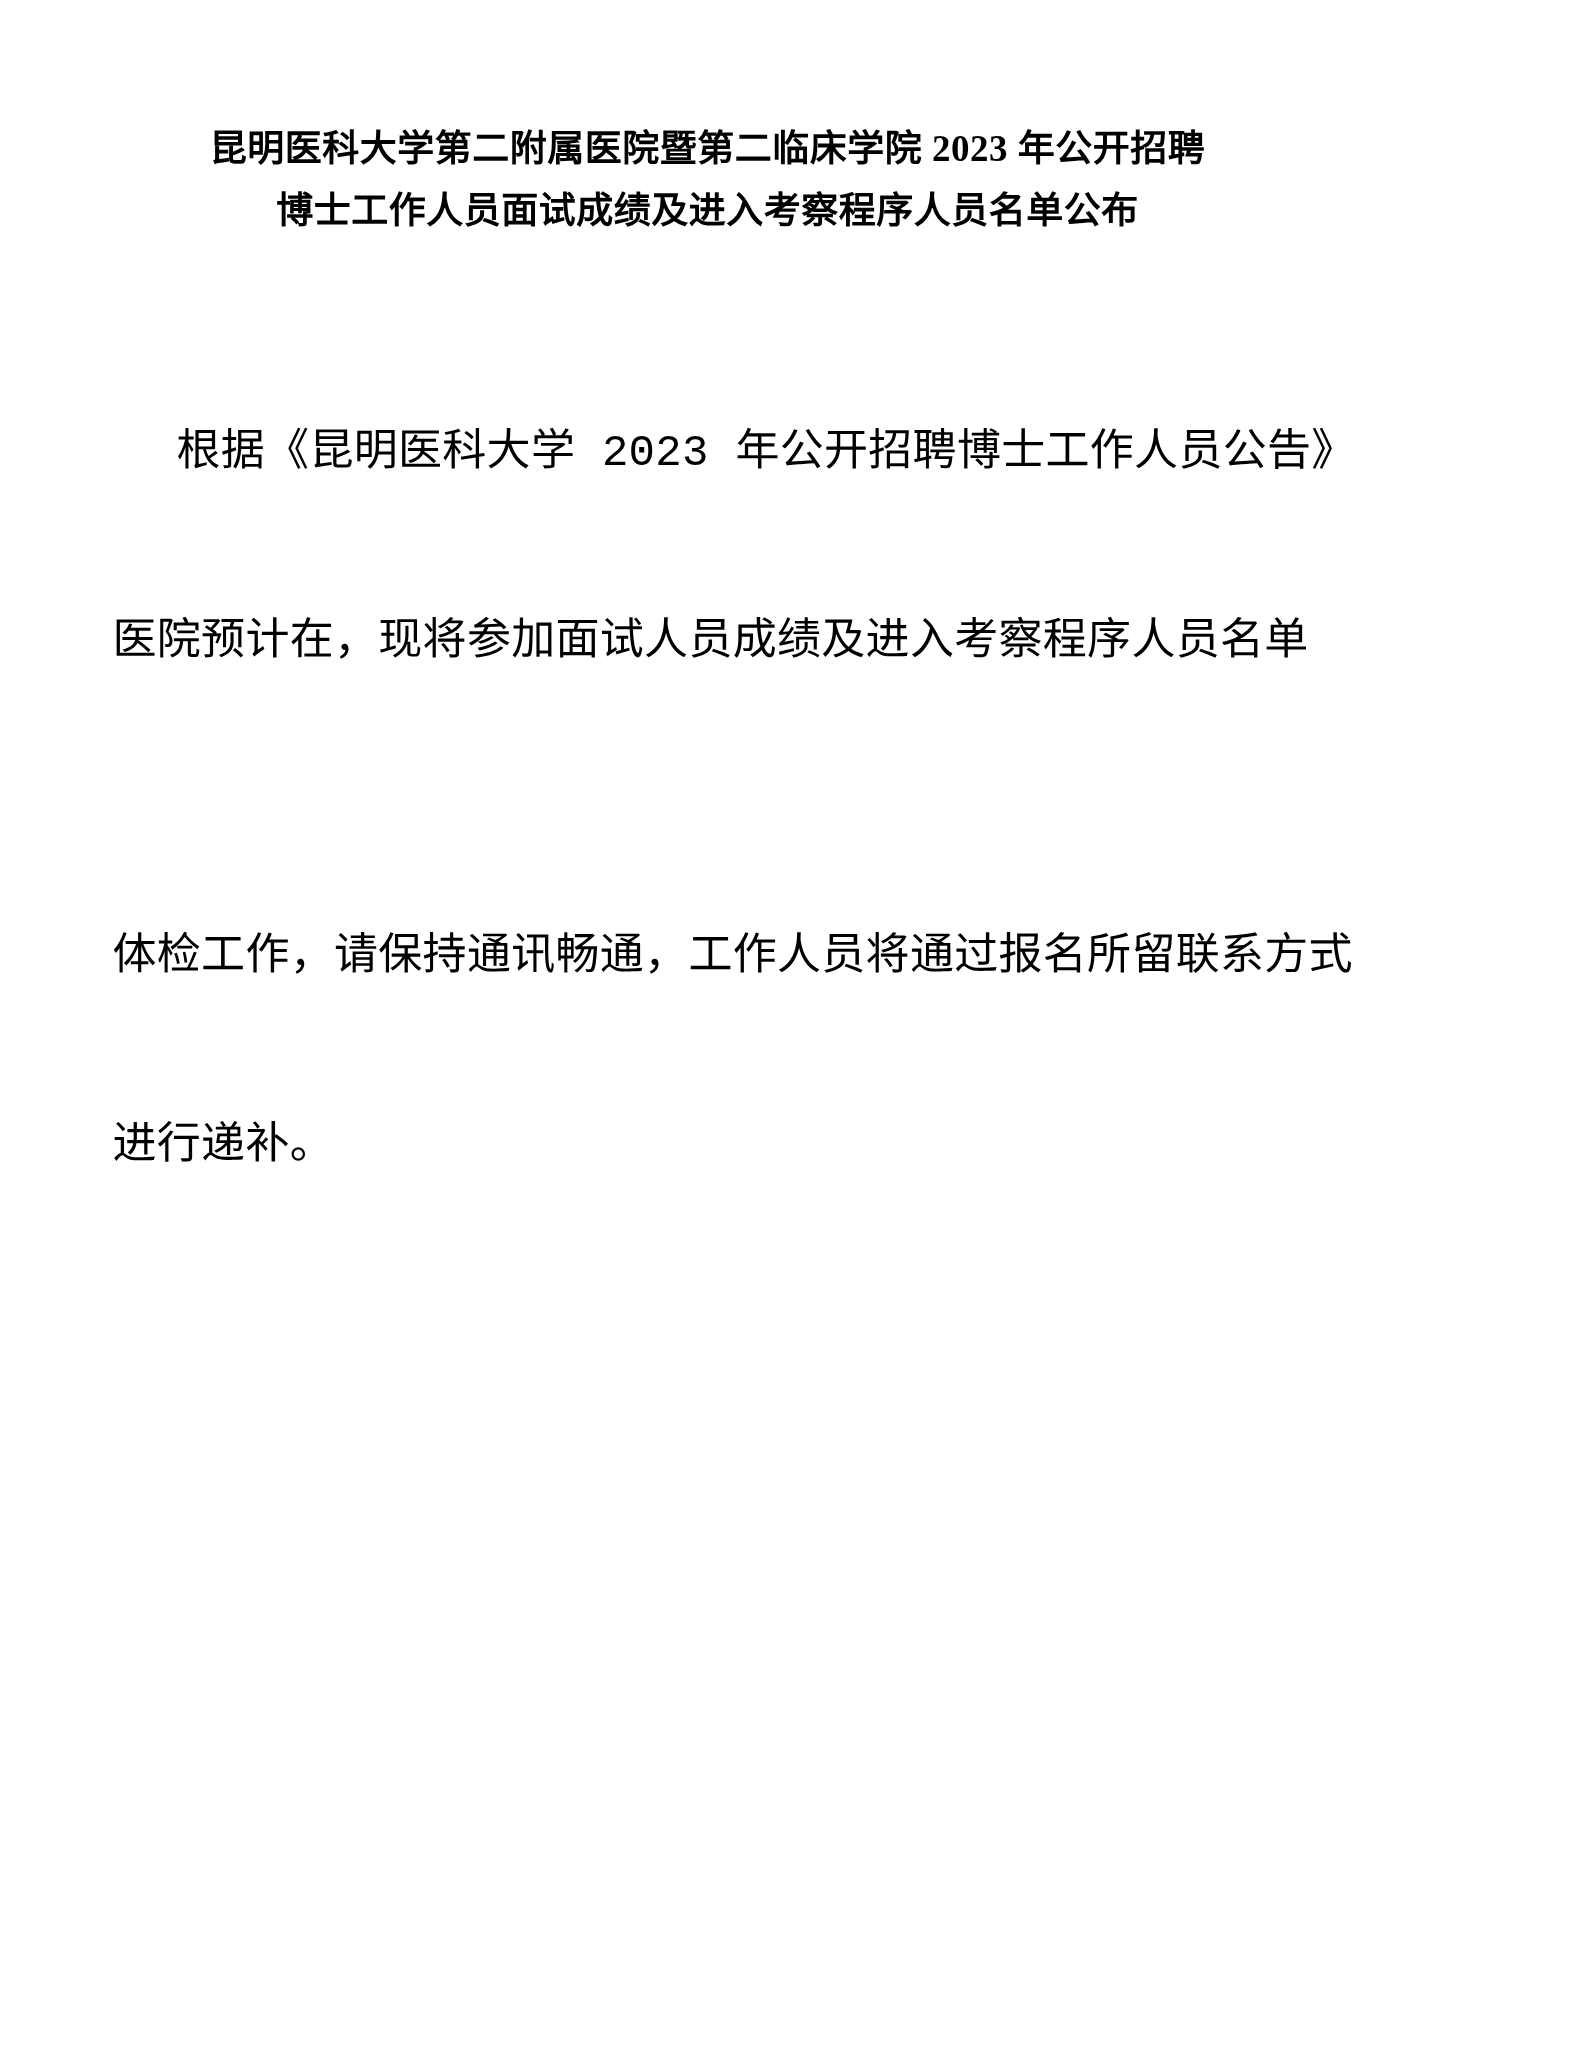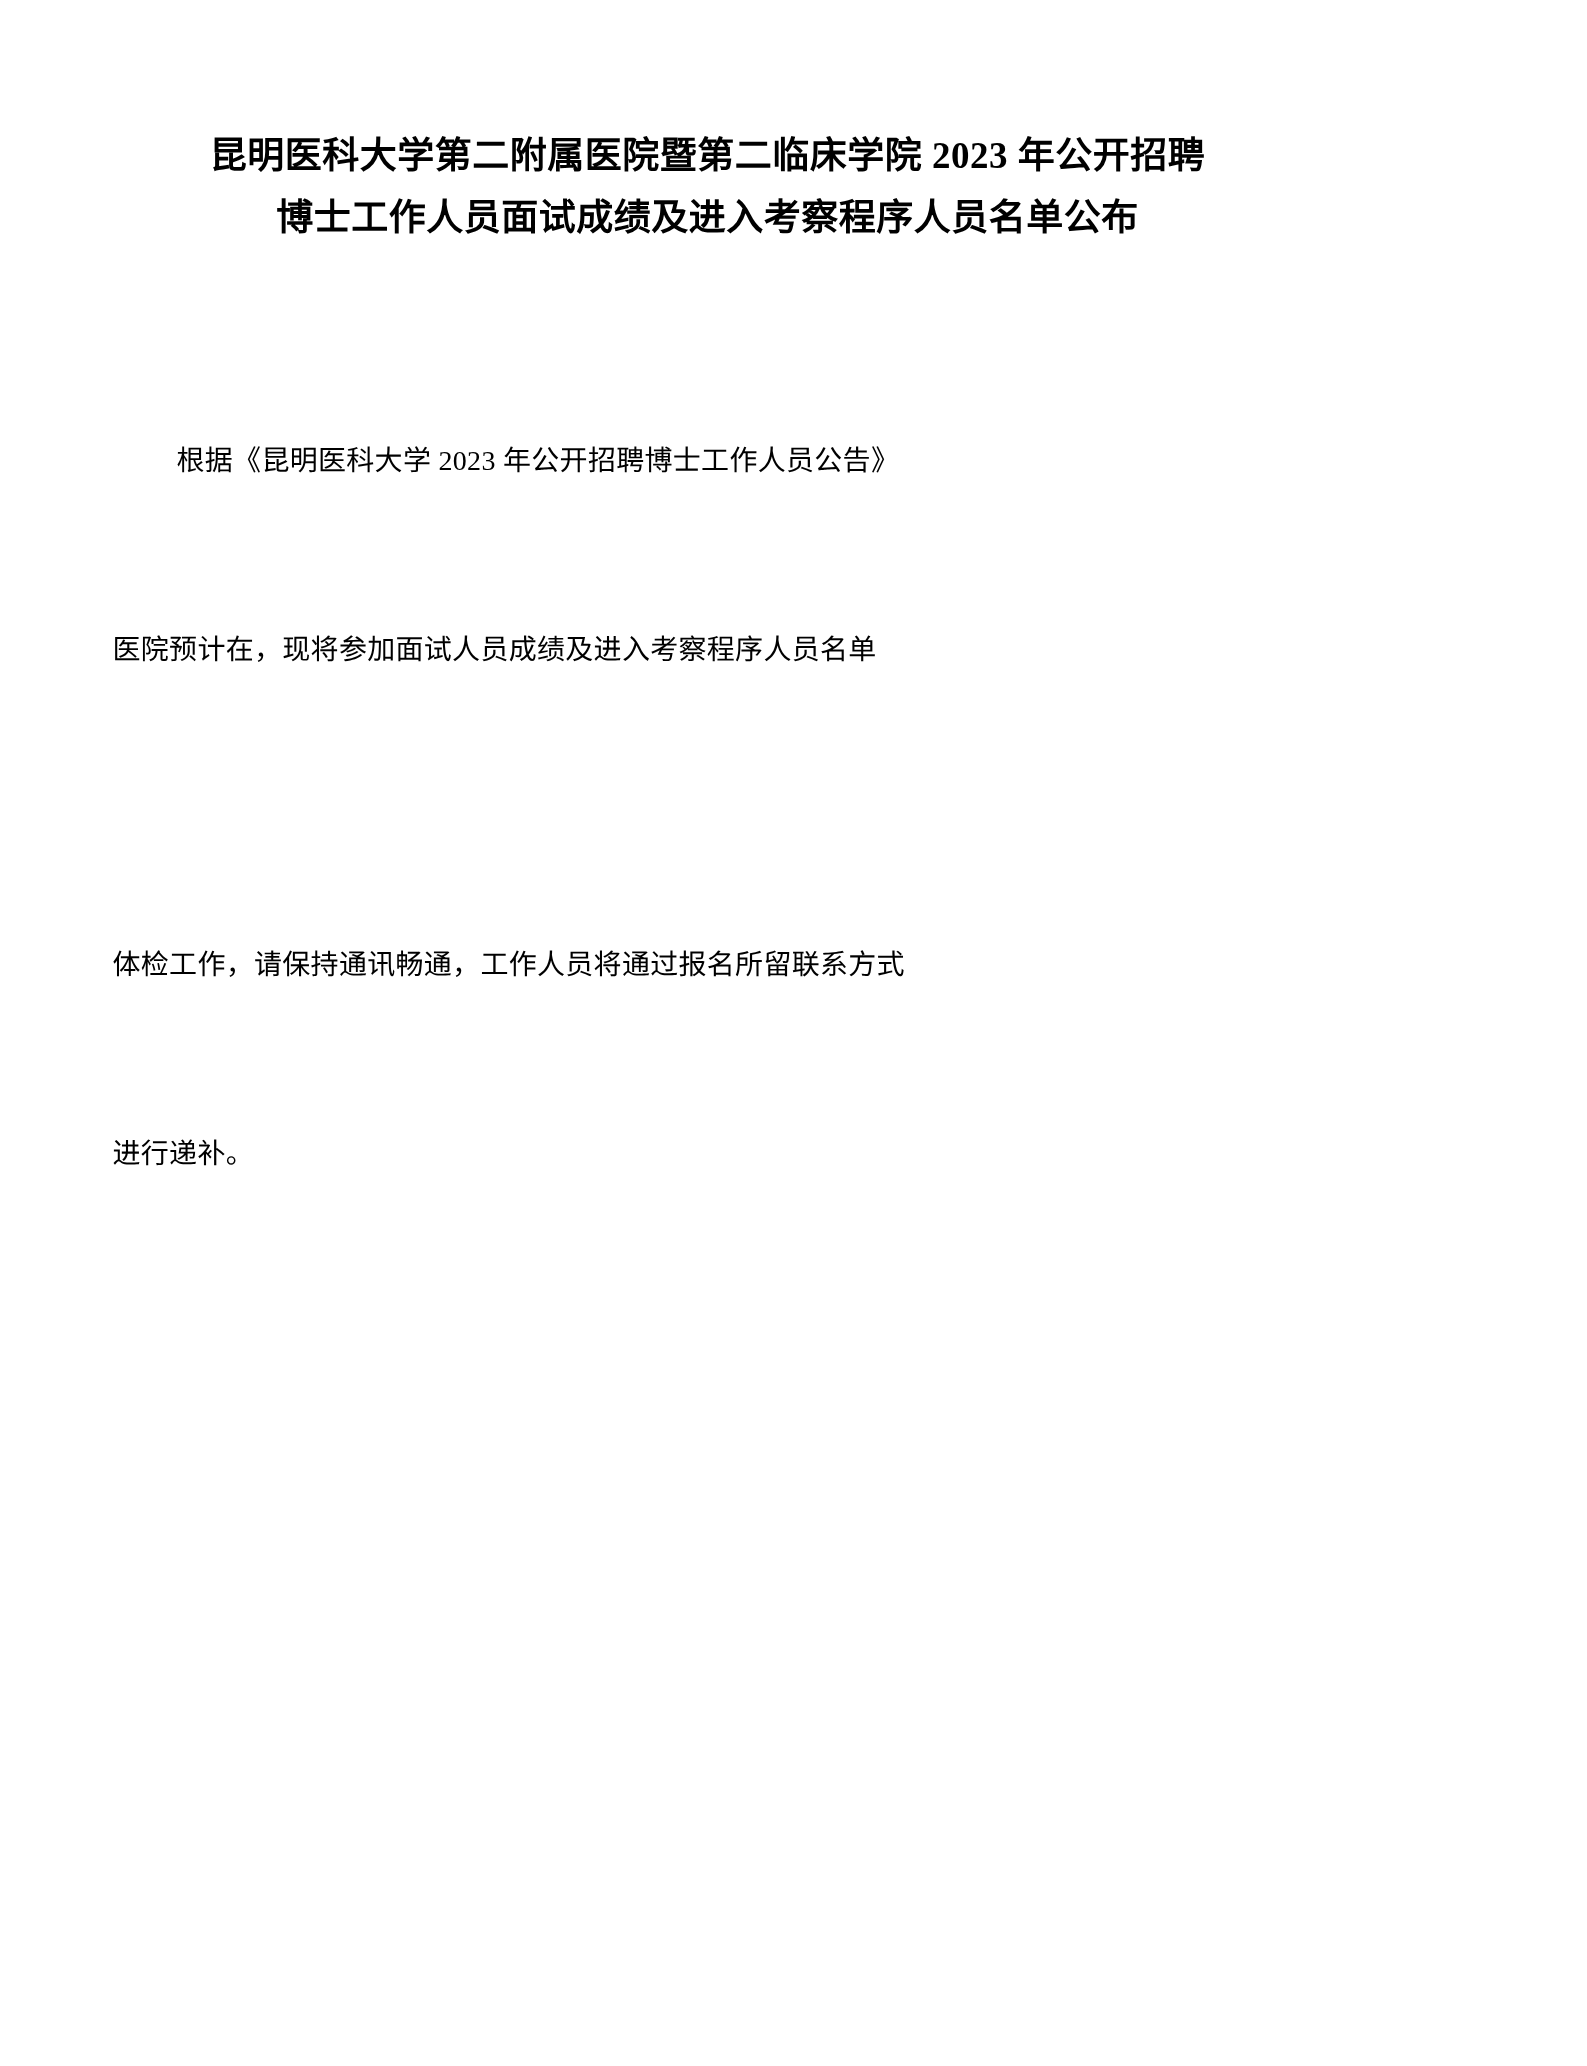--- a/index.html
+++ b/index.html
@@ -13,21 +13,21 @@
     height: 2066px;
     font-family: "Liberation Serif", "DejaVu Serif", serif;
     color: #000000;
     -webkit-font-smoothing: antialiased;
   }
   .page {
     position: relative;
     width: 1415px;
     height: 2066px;
     box-sizing: border-box;
-    padding: 7px;
+    padding: 0;
     overflow: hidden;
   }
 
   
   .doc-title {
     margin: 0;
     padding-top: 118px;
     text-align: center;
     font-family: "Liberation Serif", "DejaVu Serif", serif;
     font-weight: bold;
@@ -40,25 +40,26 @@
     white-space: pre;
   }
 
   
   .body-block {
     margin: 0 auto;
     width: 1190px;
     padding-top: 54px;
   }
   .para {
-    font-size: 28px;
+    font-size: 44px;
     line-height: 63px;
     letter-spacing: 0.3px;
     text-align: justify;
     white-space: pre-wrap;
+    font-family: Liberation Mono, monospace;
   }
   .para .pline {
     display: block;
     white-space: pre;
   }
   .para .pline.indent {
     text-indent: 64px;
   }
 </style>
 </head>

